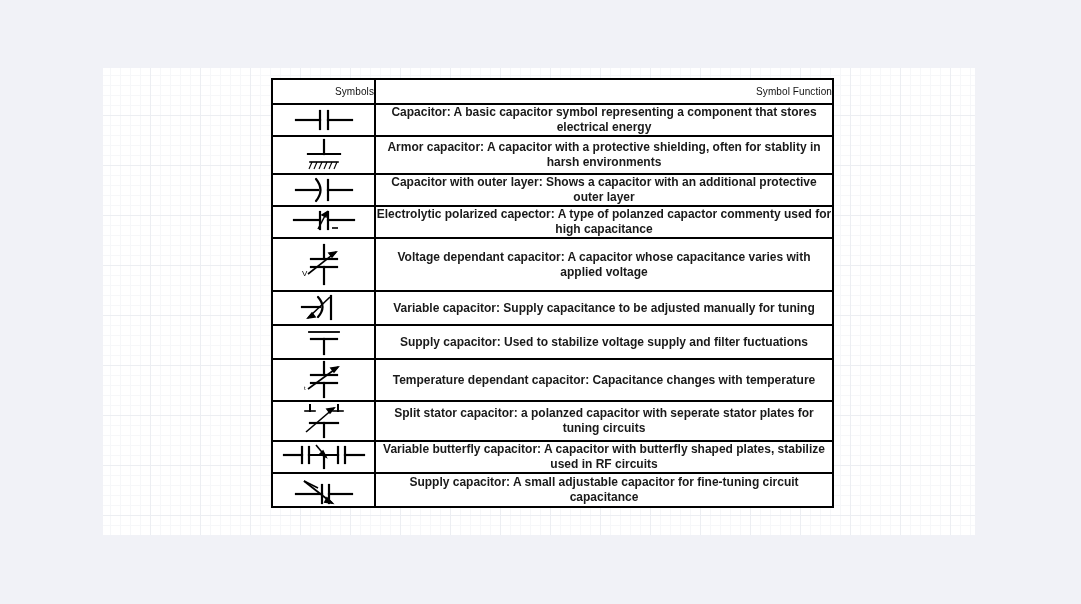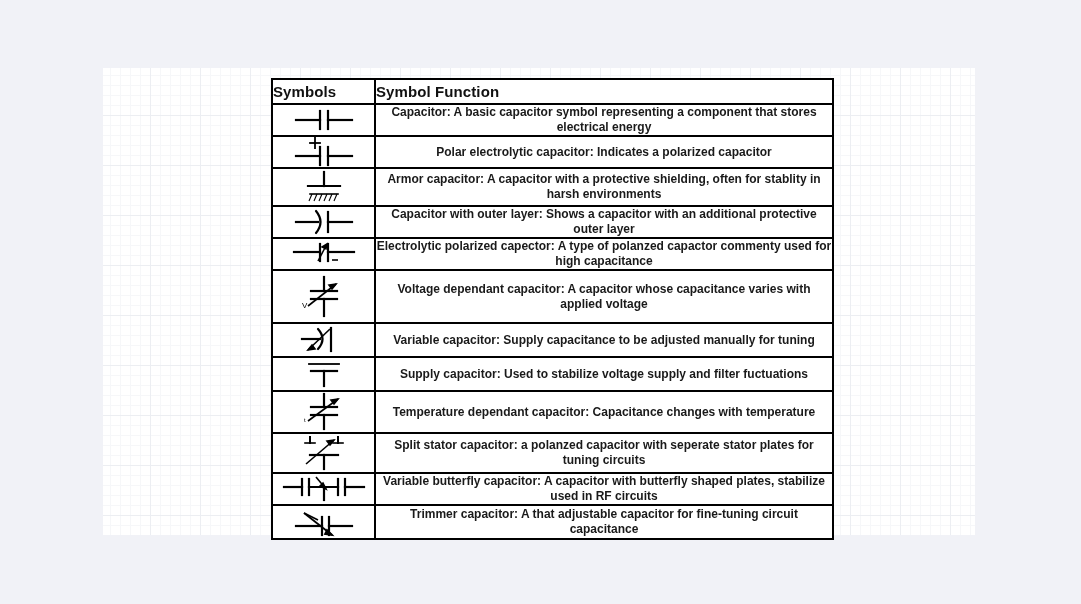--- a/index.html
+++ b/index.html
@@ -35,22 +35,22 @@
     table-layout:fixed;
   }
   #symbol-table td,#symbol-table th{
     border:2px solid #000;
     background:#ffffff;
     padding:0;
   }
   .col-sym{width:103px;}
   .col-fn{width:458px;}
   th.hd{
-    font-size:15px;font-weight:bold;color:#111;
-    height:23px;line-height:23px;text-align:left;
+    font-size:10px;font-weight:normal;color:#111;
+    height:23px;line-height:23px;text-align:right;
     letter-spacing:0.1px;
   }
   td.symcell{
     text-align:center;vertical-align:middle;
   }
   td.fncell{
     font-size:12px;font-weight:bold;color:#1a1a1a;
     text-align:center;vertical-align:middle;
     padding:3px 8px;line-height:1.25;
   }
@@ -85,35 +85,20 @@
                 <line x1="14" y1="13" x2="38" y2="13"></line>
                 <line x1="38" y1="4" x2="38" y2="22"></line>
                 <line x1="46" y1="4" x2="46" y2="22"></line>
                 <line x1="46" y1="13" x2="70" y2="13"></line>
               </g>
             </svg>
           </td>
           <td class="fncell">Capacitor: A basic capacitor symbol representing a component that stores electrical energy</td>
         </tr>
 
-        <tr style="height:31px">
-          <td class="symcell">
-            <svg width="84" height="30" viewBox="0 0 84 30">
-              <g stroke="#000" stroke-width="2.2" stroke-linecap="square">
-                <line x1="14" y1="19" x2="38" y2="19"></line>
-                <line x1="38" y1="10" x2="38" y2="28"></line>
-                <line x1="46" y1="10" x2="46" y2="28"></line>
-                <line x1="46" y1="19" x2="70" y2="19"></line>
-                <line x1="28" y1="6" x2="38" y2="6" stroke-width="1.8"></line>
-                <line x1="33" y1="1" x2="33" y2="11" stroke-width="1.8"></line>
-              </g>
-            </svg>
-          </td>
-          <td class="fncell">Polar electrolytic capacitor: Indicates a polarized capacitor</td>
-        </tr>
 
         <tr style="height:38px">
           <td class="symcell">
             <svg width="84" height="36" viewBox="0 0 84 36">
               <g stroke="#000" stroke-width="2.2" stroke-linecap="square">
                 <line x1="42" y1="3" x2="42" y2="17"></line>
                 <line x1="26" y1="17" x2="58" y2="17"></line>
                 <line x1="28" y1="25" x2="56" y2="25" stroke-width="1.6"></line>
               </g>
               <g stroke="#000" stroke-width="1.1">
@@ -281,20 +266,20 @@
                 <line x1="47" y1="11" x2="47" y2="29"></line>
                 <line x1="47" y1="20" x2="70" y2="20"></line>
               </g>
               <g stroke="#000" stroke-width="1.8" fill="#000">
                 <line x1="22" y1="7" x2="50" y2="29"></line>
                 <polygon points="50,29 45,24 43,28"></polygon>
                 <line x1="22" y1="7" x2="36" y2="14" stroke-width="1.6"></line>
               </g>
             </svg>
           </td>
-          <td class="fncell">Trimmer capacitor: A that adjustable capacitor for fine-tuning circuit capacitance</td>
+          <td class="fncell">Supply capacitor: A small adjustable capacitor for fine-tuning circuit capacitance</td>
         </tr>
 
       </tbody>
     </table>
 
   </div>
 </div>
 
 </body></html>

